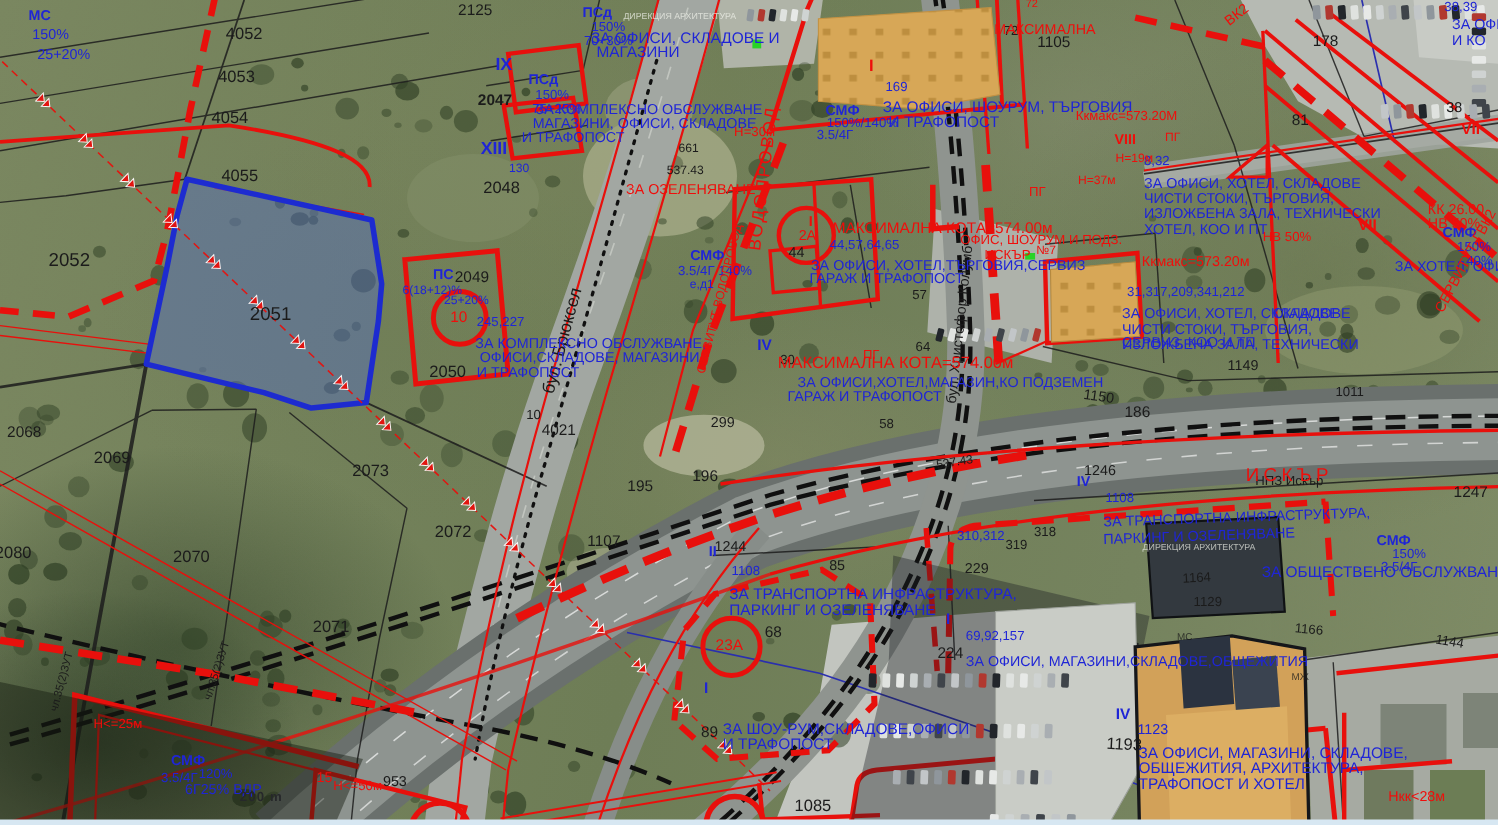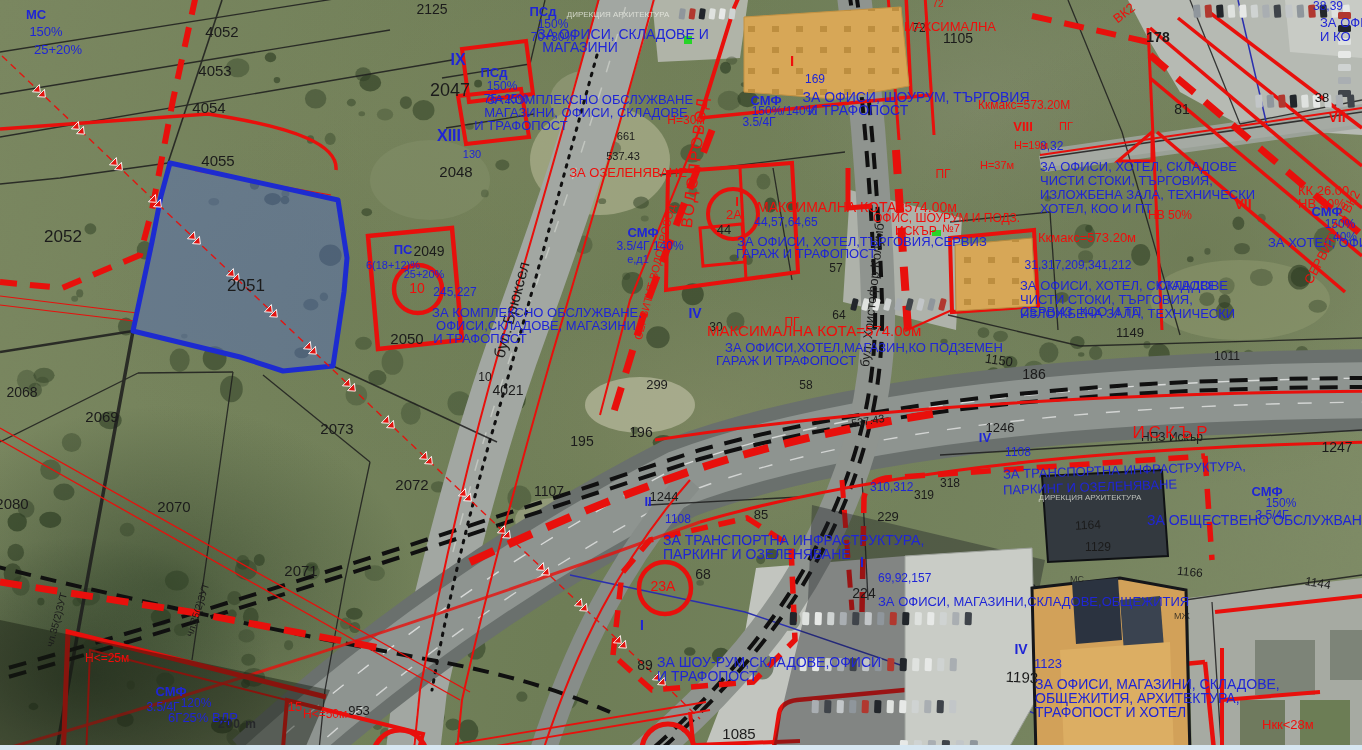--- a/index.html
+++ b/index.html
@@ -502,21 +502,21 @@
 
     <rect x="0" y="745" width="1362" height="5" fill="#d7e7f2"></rect>
   </svg>
 
   <div id="labels">
       <div class="lbl" style="left: 222px; top: 31px; color: rgb(27, 27, 27); font-size: 15px; font-weight: 400; transform: translate(-50%, -50%) rotate(0deg);">4052</div>
       <div class="lbl" style="left: 215px; top: 70px; color: rgb(27, 27, 27); font-size: 15px; font-weight: 400; transform: translate(-50%, -50%) rotate(0deg);">4053</div>
       <div class="lbl" style="left: 209px; top: 107px; color: rgb(27, 27, 27); font-size: 15px; font-weight: 400; transform: translate(-50%, -50%) rotate(0deg);">4054</div>
       <div class="lbl" style="left: 218px; top: 160px; color: rgb(27, 27, 27); font-size: 15px; font-weight: 400; transform: translate(-50%, -50%) rotate(0deg);">4055</div>
       <div class="lbl" style="left: 432px; top: 9px; color: rgb(27, 27, 27); font-size: 14px; font-weight: 400; transform: translate(-50%, -50%) rotate(0deg);">2125</div>
-      <div class="lbl" style="left: 450px; top: 90px; color: rgb(27, 27, 27); font-size: 18px; font-weight: 400; transform: translate(-50%, -50%) rotate(0deg);">2047</div>
+      <div class="lbl" style="left: 450px; top: 90px; color: rgb(27, 27, 27); font-size: 14px; font-weight: 700; transform: translate(-50%, -50%) rotate(0deg);">2047</div>
       <div class="lbl" style="left: 456px; top: 171px; color: rgb(27, 27, 27); font-size: 15px; font-weight: 400; transform: translate(-50%, -50%) rotate(0deg);">2048</div>
       <div class="lbl" style="left: 63px; top: 236px; color: rgb(27, 27, 27); font-size: 17px; font-weight: 400; transform: translate(-50%, -50%) rotate(0deg);">2052</div>
       <div class="lbl" style="left: 246px; top: 285px; color: rgb(27, 27, 27); font-size: 17px; font-weight: 400; transform: translate(-50%, -50%) rotate(0deg);">2051</div>
       <div class="lbl" style="left: 407px; top: 338px; color: rgb(27, 27, 27); font-size: 15px; font-weight: 400; transform: translate(-50%, -50%) rotate(0deg);">2050</div>
       <div class="lbl" style="left: 429px; top: 251px; color: rgb(27, 27, 27); font-size: 14px; font-weight: 400; transform: translate(-50%, -50%) rotate(0deg);">2049</div>
       <div class="lbl" style="left: 22px; top: 392px; color: rgb(27, 27, 27); font-size: 14px; font-weight: 400; transform: translate(-50%, -50%) rotate(0deg);">2068</div>
       <div class="lbl" style="left: 102px; top: 416px; color: rgb(27, 27, 27); font-size: 15px; font-weight: 400; transform: translate(-50%, -50%) rotate(0deg);">2069</div>
       <div class="lbl" style="left: 12px; top: 503px; color: rgb(27, 27, 27); font-size: 15px; font-weight: 400; transform: translate(-50%, -50%) rotate(0deg);">2080</div>
       <div class="lbl" style="left: 174px; top: 506px; color: rgb(27, 27, 27); font-size: 15px; font-weight: 400; transform: translate(-50%, -50%) rotate(0deg);">2070</div>
       <div class="lbl" style="left: 337px; top: 428px; color: rgb(27, 27, 27); font-size: 15px; font-weight: 400; transform: translate(-50%, -50%) rotate(0deg);">2073</div>
@@ -539,21 +539,21 @@
       <div class="lbl" style="left: 924px; top: 495px; color: rgb(27, 27, 27); font-size: 12px; font-weight: 400; transform: translate(-50%, -50%) rotate(0deg);">319</div>
       <div class="lbl" style="left: 950px; top: 483px; color: rgb(27, 27, 27); font-size: 12px; font-weight: 400; transform: translate(-50%, -50%) rotate(0deg);">318</div>
       <div class="lbl" style="left: 1034px; top: 374px; color: rgb(27, 27, 27); font-size: 14px; font-weight: 400; transform: translate(-50%, -50%) rotate(0deg);">186</div>
       <div class="lbl" style="left: 999px; top: 360px; color: rgb(27, 27, 27); font-size: 13px; font-weight: 400; transform: translate(-50%, -50%) rotate(8deg);">1150</div>
       <div class="lbl" style="left: 1000px; top: 427px; color: rgb(27, 27, 27); font-size: 13px; font-weight: 400; transform: translate(-50%, -50%) rotate(0deg);">1246</div>
       <div class="lbl" style="left: 1337px; top: 447px; color: rgb(27, 27, 27); font-size: 14px; font-weight: 400; transform: translate(-50%, -50%) rotate(0deg);">1247</div>
       <div class="lbl" style="left: 1130px; top: 332px; color: rgb(27, 27, 27); font-size: 13px; font-weight: 400; transform: translate(-50%, -50%) rotate(0deg);">1149</div>
       <div class="lbl" style="left: 1227px; top: 356px; color: rgb(27, 27, 27); font-size: 12px; font-weight: 400; transform: translate(-50%, -50%) rotate(0deg);">1011</div>
       <div class="lbl" style="left: 958px; top: 38px; color: rgb(27, 27, 27); font-size: 14px; font-weight: 400; transform: translate(-50%, -50%) rotate(0deg);">1105</div>
       <div class="lbl" style="left: 919px; top: 28px; color: rgb(27, 27, 27); font-size: 12px; font-weight: 400; transform: translate(-50%, -50%) rotate(0deg);">72</div>
-      <div class="lbl" style="left: 1158px; top: 37px; color: rgb(27, 27, 27); font-size: 14px; font-weight: 700; transform: translate(-50%, -50%) rotate(0deg);">178</div>
+      <div class="lbl" style="left: 1205px; top: 37px; color: rgb(27, 27, 27); font-size: 14px; font-weight: 400; transform: translate(-50%, -50%) rotate(0deg);">178</div>
       <div class="lbl" style="left: 1182px; top: 109px; color: rgb(27, 27, 27); font-size: 14px; font-weight: 400; transform: translate(-50%, -50%) rotate(0deg);">81</div>
       <div class="lbl" style="left: 1322px; top: 97px; color: rgb(27, 27, 27); font-size: 13px; font-weight: 400; transform: translate(-50%, -50%) rotate(0deg);">38</div>
       <div class="lbl" style="left: 724px; top: 229px; color: rgb(27, 27, 27); font-size: 13px; font-weight: 400; transform: translate(-50%, -50%) rotate(0deg);">44</div>
       <div class="lbl" style="left: 836px; top: 268px; color: rgb(27, 27, 27); font-size: 12px; font-weight: 400; transform: translate(-50%, -50%) rotate(0deg);">57</div>
       <div class="lbl" style="left: 839px; top: 315px; color: rgb(27, 27, 27); font-size: 12px; font-weight: 400; transform: translate(-50%, -50%) rotate(0deg);">64</div>
       <div class="lbl" style="left: 716px; top: 327px; color: rgb(27, 27, 27); font-size: 12px; font-weight: 400; transform: translate(-50%, -50%) rotate(0deg);">30</div>
       <div class="lbl" style="left: 806px; top: 385px; color: rgb(27, 27, 27); font-size: 12px; font-weight: 400; transform: translate(-50%, -50%) rotate(0deg);">58</div>
       <div class="lbl" style="left: 1022px; top: 677px; color: rgb(27, 27, 27); font-size: 15px; font-weight: 400; transform: translate(-50%, -50%) rotate(3deg);">1193</div>
       <div class="lbl" style="left: 1190px; top: 572px; color: rgb(27, 27, 27); font-size: 12px; font-weight: 400; transform: translate(-50%, -50%) rotate(5deg);">1166</div>
       <div class="lbl" style="left: 1318px; top: 583px; color: rgb(27, 27, 27); font-size: 12px; font-weight: 400; transform: translate(-50%, -50%) rotate(10deg);">1144</div>

